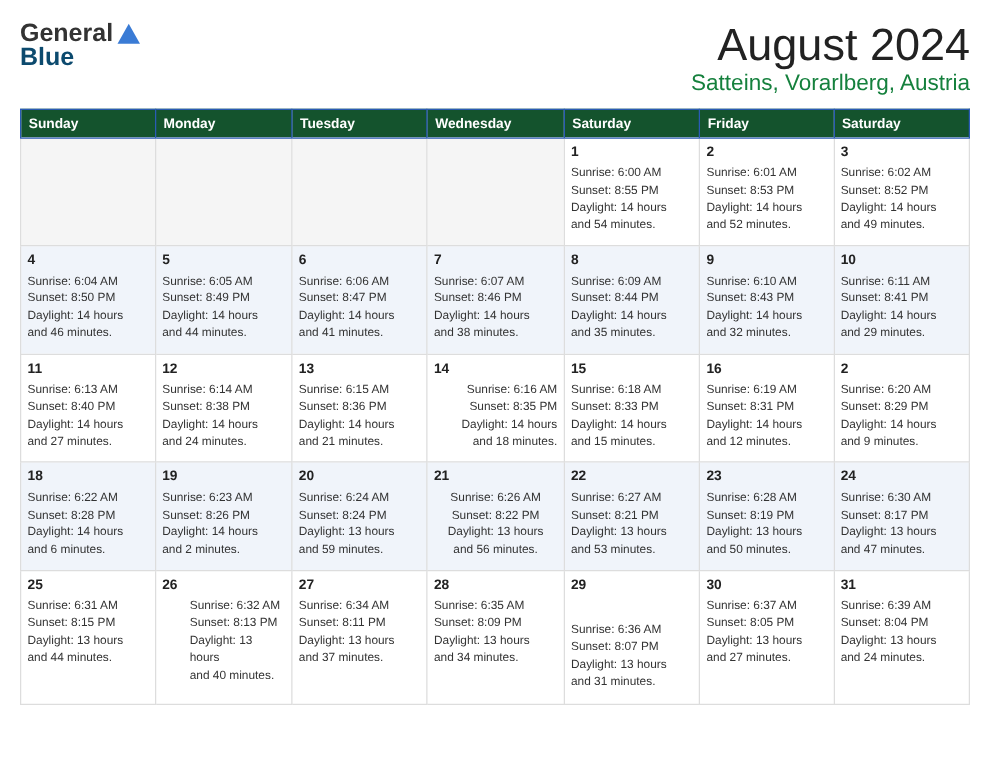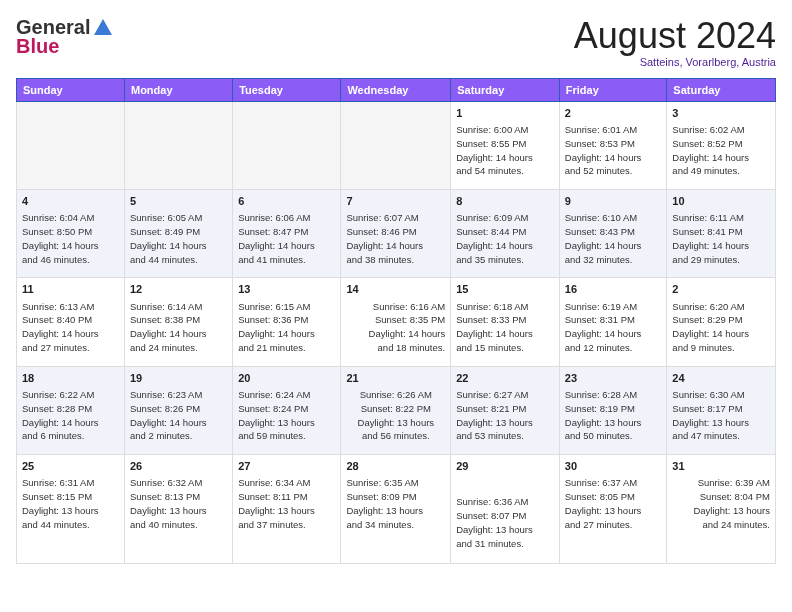--- a/index.html
+++ b/index.html
@@ -30,31 +30,31 @@
     .title-block {
       text-align: right;
     }
     .month-title {
       font-size: 36px;
       font-weight: normal;
       color: #222;
       line-height: 1.1;
     }
     .subtitle {
-      font-size: 11px;
-      color: #4c1d95;
+      font-size: 18px;
+      color: #15803d;
     }
     .calendar {
       flex: 1;
       border-collapse: collapse;
       width: 100%;
       font-size: 10px;
     }
     .calendar th {
-      background: #8b5cf6;
+      background: #14532d;
       color: #fff;
       text-align: left;
       padding: 5px 6px;
       font-size: 11px;
       font-weight: bold;
       border: 1px solid #2a5bb5;
     }
     .calendar td {
       vertical-align: top;
       padding: 4px 5px;
@@ -88,21 +88,21 @@
 <div class="page">
   <div class="header">
     <div class="logo">
       <div>
         <div style="display:flex; align-items:center; gap:2px;">
           <span style="font-size:20px; font-weight:bold; color:#333;">General</span>
           <svg width="22" height="22" viewBox="0 0 22 22">
             <polygon points="11,2 20,18 2,18" fill="#3a7bd5"></polygon>
           </svg>
         </div>
-        <div style="font-size:20px; font-weight:bold; color:#be185d; margin-top:-4px;">Blue</div>
+        <div style="font-size:20px; font-weight:bold; color:#0c4a6e; margin-top:-4px;">Blue</div>
       </div>
     </div>
     <div class="title-block">
       <div class="month-title">August 2024</div>
       <div class="subtitle">Satteins, Vorarlberg, Austria</div>
     </div>
   </div>
 
   <table class="calendar">
     <thead>
@@ -300,21 +300,21 @@
         <tr>
           <td>
             <span class="day-num">25</span>
             <div class="day-info" style="white-space: pre-line;">Sunrise: 6:31 AM
 Sunset: 8:15 PM
 Daylight: 13 hours
 and 44 minutes.</div>
           </td>
           <td>
             <span class="day-num">26</span>
-            <div class="day-info" style="white-space: pre-line;">Sunrise: 6:32 AM
+            <div class="day-info" style="white-space: pre-line; margin-left: 22px;">Sunrise: 6:32 AM
 Sunset: 8:13 PM
 Daylight: 13 hours
 and 40 minutes.</div>
           </td>
           <td>
             <span class="day-num">27</span>
             <div class="day-info" style="white-space: pre-line;">Sunrise: 6:34 AM
 Sunset: 8:11 PM
 Daylight: 13 hours
 and 37 minutes.</div>
@@ -335,21 +335,21 @@
           </td>
           <td>
             <span class="day-num">30</span>
             <div class="day-info" style="white-space: pre-line;">Sunrise: 6:37 AM
 Sunset: 8:05 PM
 Daylight: 13 hours
 and 27 minutes.</div>
           </td>
           <td>
             <span class="day-num">31</span>
-            <div class="day-info" style="white-space: pre-line; text-align: right;">Sunrise: 6:39 AM
+            <div class="day-info" style="white-space: pre-line;">Sunrise: 6:39 AM
 Sunset: 8:04 PM
 Daylight: 13 hours
 and 24 minutes.</div>
           </td>
         </tr>
       </tbody>
   </table>
 </div>
 
 </body></html>

